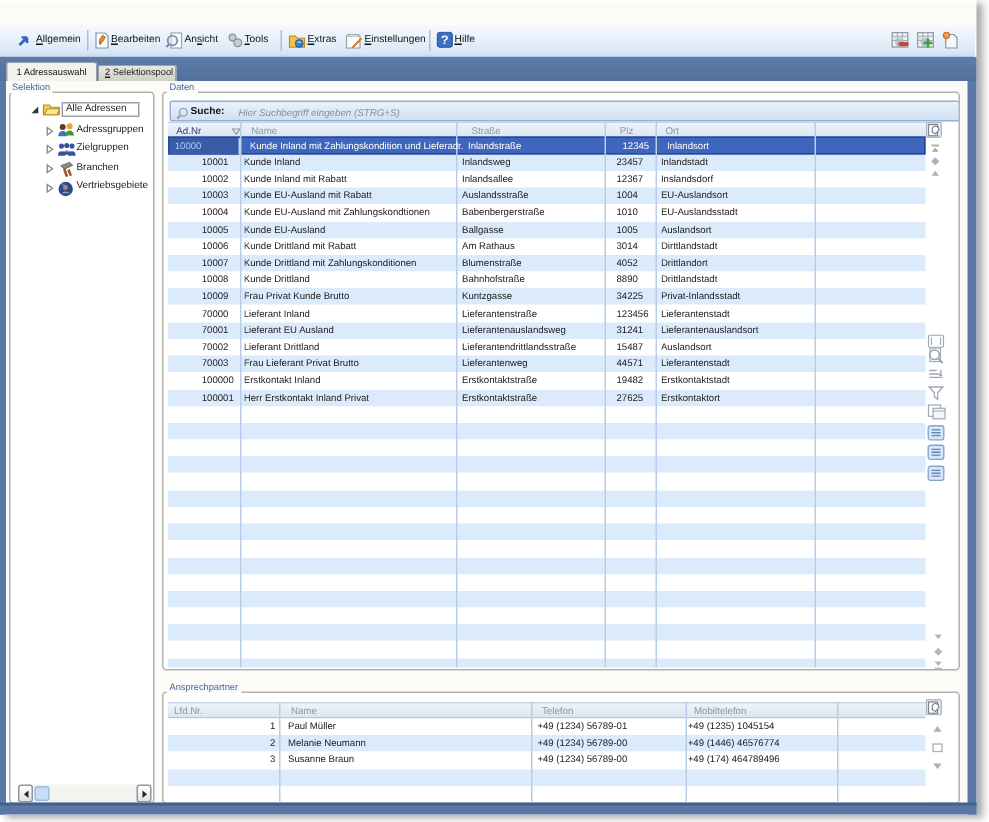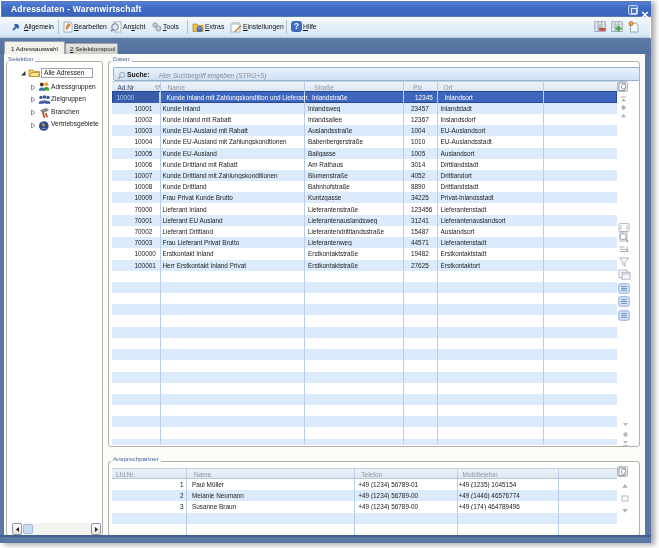--- a/index.html
+++ b/index.html
@@ -77,27 +77,20 @@
 .blue { background:#dcebfc; }
 .white { background:#fff; }
 .cell { position:absolute; font-size:6.4px; color:#1a1a1a; white-space:nowrap; overflow:hidden; z-index:2;}
 .cell.sel { color:#fff; }
 .num { text-align:right; }
 .gico { position:absolute; z-index:3; }
 </style>
 </head>
 <body>
 <div id="win">
-  <div id="title">
-    <div class="txt">Adressdaten - Warenwirtschaft</div>
-    <div id="btn-restore"></div>
-    <div id="btn-x"><svg width="8" height="9" viewBox="0 0 8 9">
-          <path d="M1.2 2 L6.8 7.6 M6.8 2 L1.2 7.6" stroke="#fff" stroke-width="1.5"></path>
-        </svg></div>
-  </div>
   <div id="menu">
     <svg class="mic" style="left:11px;top:5px" width="10" height="10" viewBox="0 0 10 10">
         <path d="M2 8 L7 3 M7 3 L3.4 3 M7 3 L7 6.6" stroke="#3a62b8" stroke-width="1.8" fill="none"></path>
       </svg>
     <div class="mtxt" style="left:24px"><span class="u">A</span>llgemein</div>
     <div class="msep" style="left:58px"></div>
     <svg class="mic" style="left:62px;top:4px" width="11" height="12" viewBox="0 0 11 12">
         <path d="M2 1 h6 l2 2 v8 h-8 z" fill="#fff" stroke="#8a93a3" stroke-width="0.8"></path>
         <path d="M4.6 8.6 L4.2 5.6 L6.4 2.4 L8.4 3.8 L6.2 7 z" fill="#e08a34" stroke="#a85a18" stroke-width="0.5"></path>
         <path d="M4.6 8.6 L4.4 7 l1.2 0.8 z" fill="#6a4a2a"></path>

